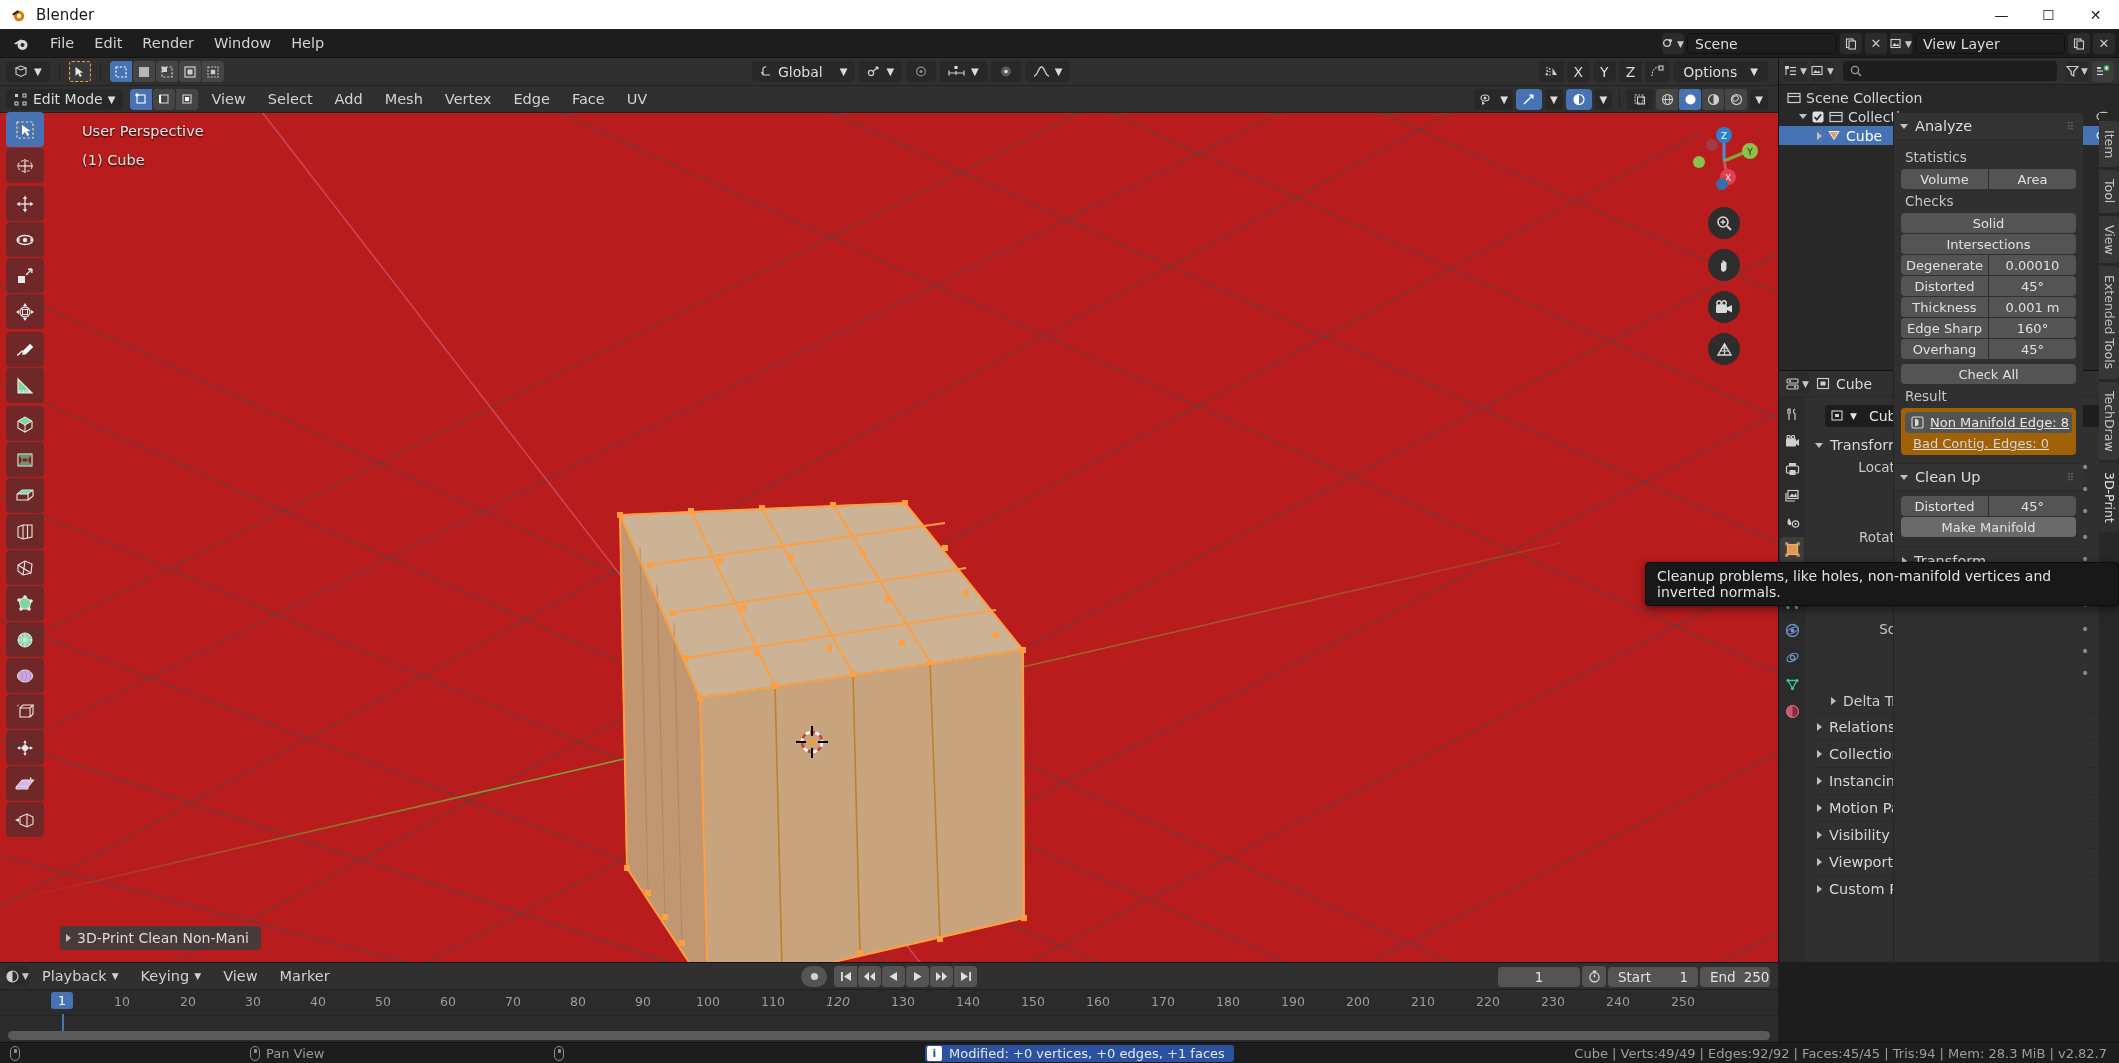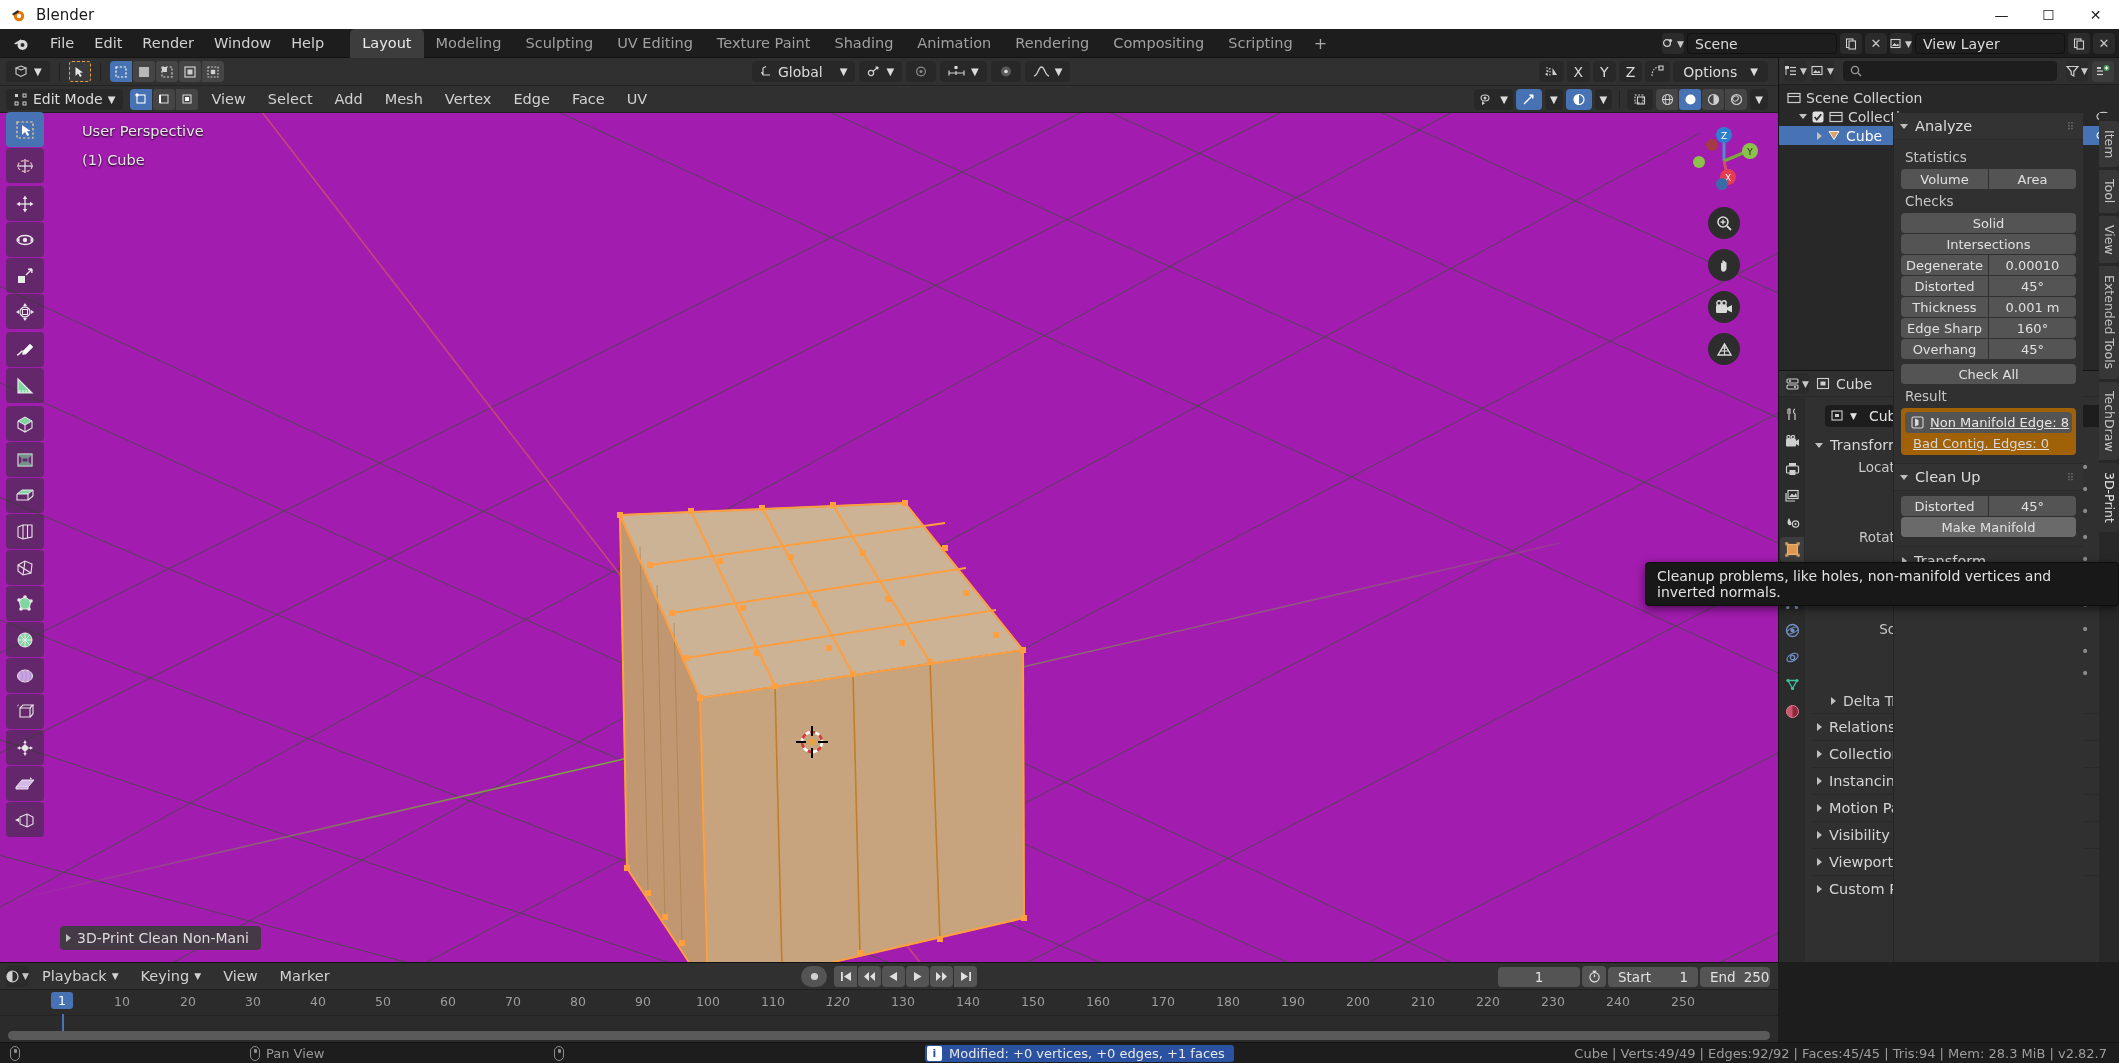--- a/index.html
+++ b/index.html
@@ -71,21 +71,21 @@
   .sq { width:22px; height:21px; border-radius:3px; background:#454545; display:flex; align-items:center; justify-content:center; }
   .sq.sel { background:#4772b3; }
   .seg { display:flex; gap:1px; }
   .seg .sq:first-child { border-radius:4px 0 0 4px; }
   .seg .sq:last-child { border-radius:0 4px 4px 0; }
   .sep { width:1px; height:18px; background:#222; margin:0 4px; }
 
   
   .viewport {
     position:absolute; top:113px; left:0; width:1778px; height:849px;
-    background:#a21caf; overflow:hidden;
+    background:#b91c1c; overflow:hidden;
   }
   .vp-text { position:absolute; left:82px; top:10px; font-size:14.5px; color:#e8e8e8; text-shadow:0 1px 2px #000; }
   .vp-text .l2 { margin-top:13px; }
 
   
   .lefttools {
     position:absolute; left:6px; top:112px; width:38px;
     display:flex; flex-direction:column; gap:3px; z-index:8;
   }
   .ltgroup { display:flex; flex-direction:column; gap:1px; }
@@ -278,33 +278,20 @@
           <circle cx="10.5" cy="10" r="2" fill="#2b2b2b"></circle>
           <path d="M2 8.4 L9 4.2 L10 6 L4 9.6 Z" fill="#d8d8d8"></path>
         </svg>
     </span>
     <div class="menu-item">File</div>
     <div class="menu-item">Edit</div>
     <div class="menu-item">Render</div>
     <div class="menu-item">Window</div>
     <div class="menu-item">Help</div>
 
-    <div class="ws-tabs">
-      <div class="ws-tab active">Layout</div>
-      <div class="ws-tab">Modeling</div>
-      <div class="ws-tab">Sculpting</div>
-      <div class="ws-tab">UV Editing</div>
-      <div class="ws-tab">Texture Paint</div>
-      <div class="ws-tab">Shading</div>
-      <div class="ws-tab">Animation</div>
-      <div class="ws-tab">Rendering</div>
-      <div class="ws-tab">Compositing</div>
-      <div class="ws-tab">Scripting</div>
-      <div class="ws-add">+</div>
-    </div>
 
     <div class="topbar-right">
       <div class="icon-btn">
         <svg width="13" height="13" viewBox="0 0 13 13">
             <circle cx="5" cy="6" r="3.4" fill="none" stroke="#cfcfcf" stroke-width="1.3"></circle>
             <circle cx="8.5" cy="3.5" r="1.6" fill="#cfcfcf"></circle>
           </svg>
         <span style="font-size:9px;margin-left:2px;">▼</span>
       </div>
       <div class="field-btn scene-name">Scene</div>

